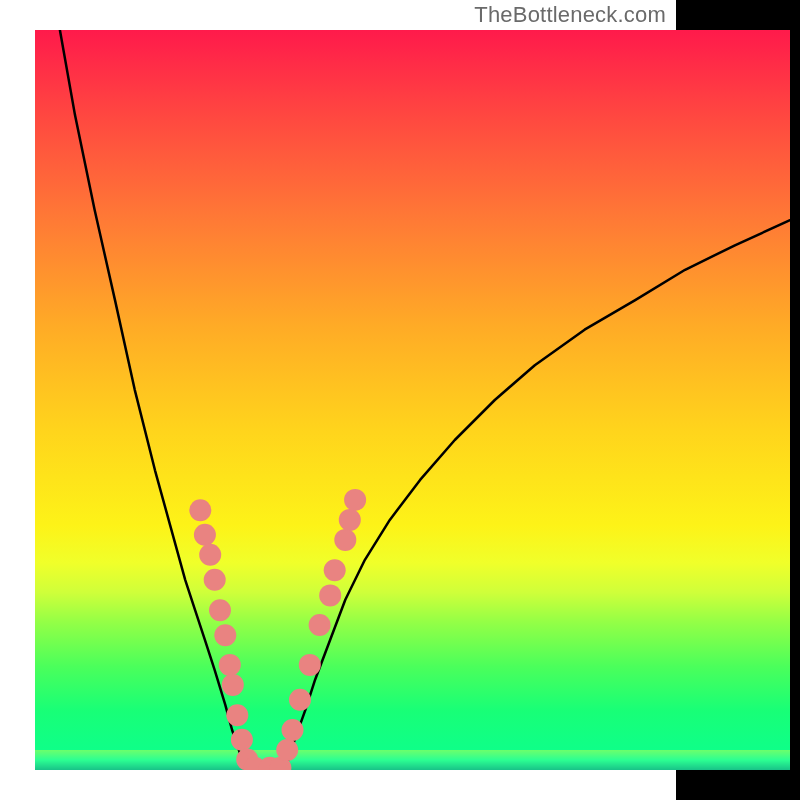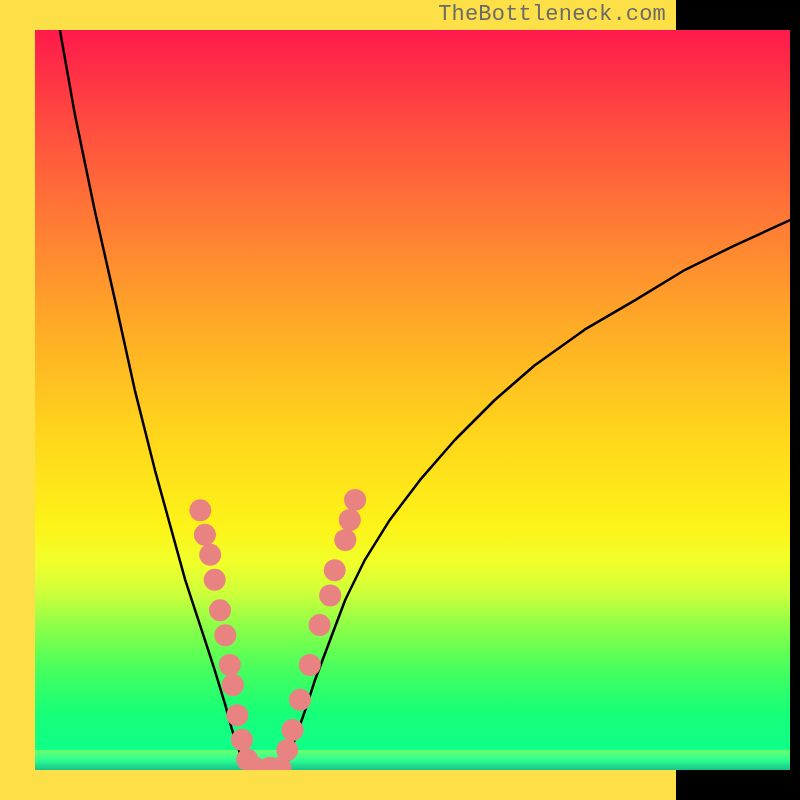--- a/index.html
+++ b/index.html
@@ -8,22 +8,21 @@
     width: 800px;
     height: 800px;
     overflow: hidden;
     background: #000;
     font-family: Arial, Helvetica, sans-serif;
   }
   .frame {
     position: relative;
     width: 676px;
     height: 800px;
-    background: #fde047;
-    font-family: Liberation Mono, monospace;
+    background: #ffffff;
   }
   .watermark {
     position: absolute;
     top: 2px;
     right: 10px;
     color: #6a6a6a;
     font-size: 22px;
     font-weight: 500;
     letter-spacing: 0.2px;
     z-index: 30;

